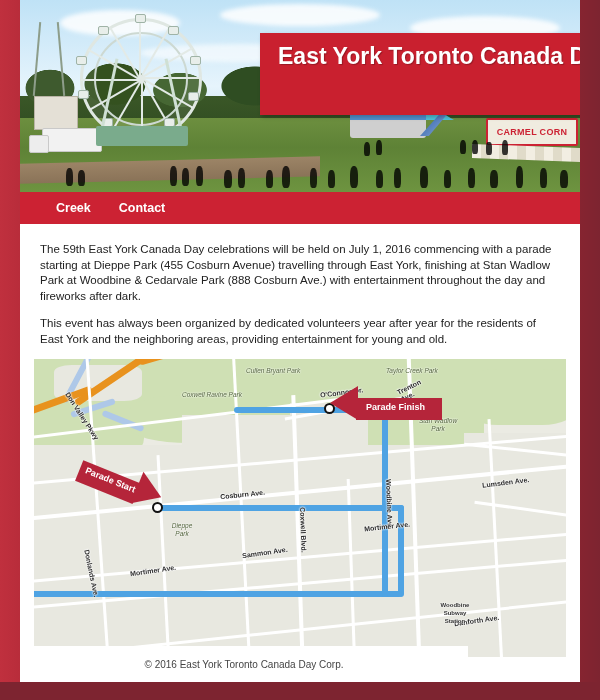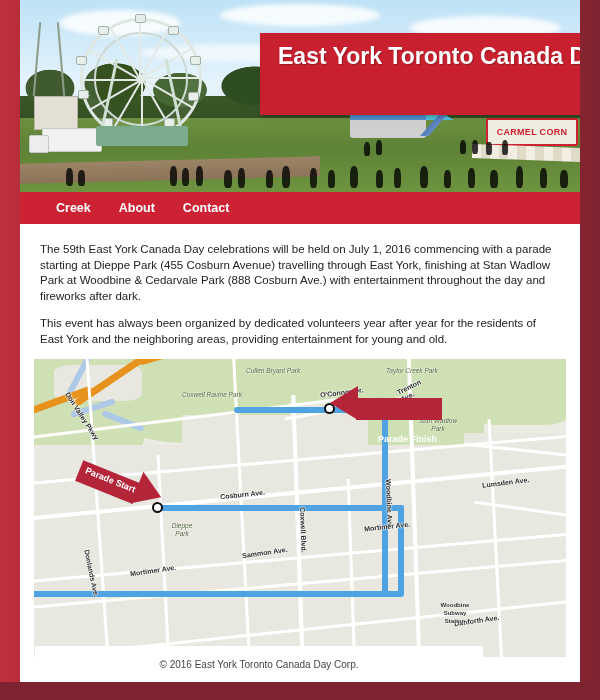--- a/index.html
+++ b/index.html
@@ -200,21 +200,21 @@
   .arrow-body {
     position:absolute; background:#b5253a; height:22px;
   }
   .arrow-head {
     position:absolute; width:0; height:0; border-top:17px solid transparent;
     border-bottom:17px solid transparent;
   }
 
   
   .footer {
-    position:absolute; left:15px; bottom:0; width:448px; height:36px;
+    position:absolute; left:0; bottom:0; width:448px; height:36px;
     display:flex; align-items:center; justify-content:center;
     font-size:10px; color:#444; background:#fff;
   }
   .bottom-bar {
     position:absolute; left:0; bottom:0; width:600px; height:18px;
     background:#7d2430;
   }
 </style>
 </head>
 <body>
@@ -302,21 +302,20 @@
     <div class="crowd" style="left:344px; top:142px; width:6px; height:14px;"></div>
     <div class="crowd" style="left:356px; top:140px; width:6px; height:15px;"></div>
   </div>
 
   <div class="title-banner">
     <div class="title-line1">East York Toronto Canada Day</div>
   </div>
 
   <nav class="nav">
     <a href="#">Creek</a>
-    <a href="#">About</a>
     <a href="#">Contact</a>
   </nav>
 
   <div class="content">
     <p class="body">The 59th East York Canada Day celebrations will be held on July 1, 2016 commencing with a parade starting at Dieppe Park (455 Cosburn Avenue) travelling through East York, finishing at Stan Wadlow Park at Woodbine &amp; Cedarvale Park (888 Cosburn Ave.) with entertainment throughout the day and fireworks after dark.</p>
     <p class="body">This event has always been organized by dedicated volunteers year after year for the residents of East York and the neighboring areas, providing entertainment for young and old.</p>
   </div>
 
   <div class="map-wrap">
 
@@ -375,21 +374,21 @@
 
     <div style="position:absolute; left:42px; top:106px; width:88px; height:44px; transform:rotate(22deg); z-index:7;">
       <div class="arrow-body" style="left:0; top:11px; width:62px; height:22px;"></div>
       <div class="arrow-head" style="left:60px; top:-1px; border-left:26px solid #b5253a;"></div>
       <div class="arrow-lbl" style="left:6px; top:14px;">Parade Start</div>
     </div>
 
     <div style="position:absolute; left:296px; top:30px; width:112px; height:40px; z-index:7;">
       <div class="arrow-body" style="left:26px; top:9px; width:86px; height:22px;"></div>
       <div class="arrow-head" style="left:0px; top:-3px; border-right:28px solid #b5253a;"></div>
-      <div class="arrow-lbl" style="left:48px; top:13px;margin-top:32px;">Parade Finish</div>
+      <div class="arrow-lbl" style="left:36px; top:13px;">Parade Finish</div>
     </div>
 
     <div class="m-label" style="left:36px; top:32px; transform:rotate(57deg); transform-origin:0 0;">Don Valley Pkwy</div>
     <div class="m-label" style="left:286px; top:30px; transform:rotate(-7deg);">O'Connor Dr.</div>
     <div class="m-label" style="left:364px; top:24px; transform:rotate(-26deg); width:26px; white-space:normal; line-height:8px;">Trenton Ave.</div>
     <div class="m-label" style="left:186px; top:132px; transform:rotate(-6deg);">Cosburn Ave.</div>
     <div class="m-label" style="left:272px; top:148px; transform:rotate(88deg); transform-origin:0 0;">Coxwell Blvd.</div>
     <div class="m-label" style="left:358px; top:120px; transform:rotate(88deg); transform-origin:0 0;">Woodbine Ave.</div>
     <div class="m-label" style="left:330px; top:164px; transform:rotate(-6deg);">Mortimer Ave.</div>
     <div class="m-label" style="left:96px; top:208px; transform:rotate(-8deg);">Mortimer Ave.</div>

